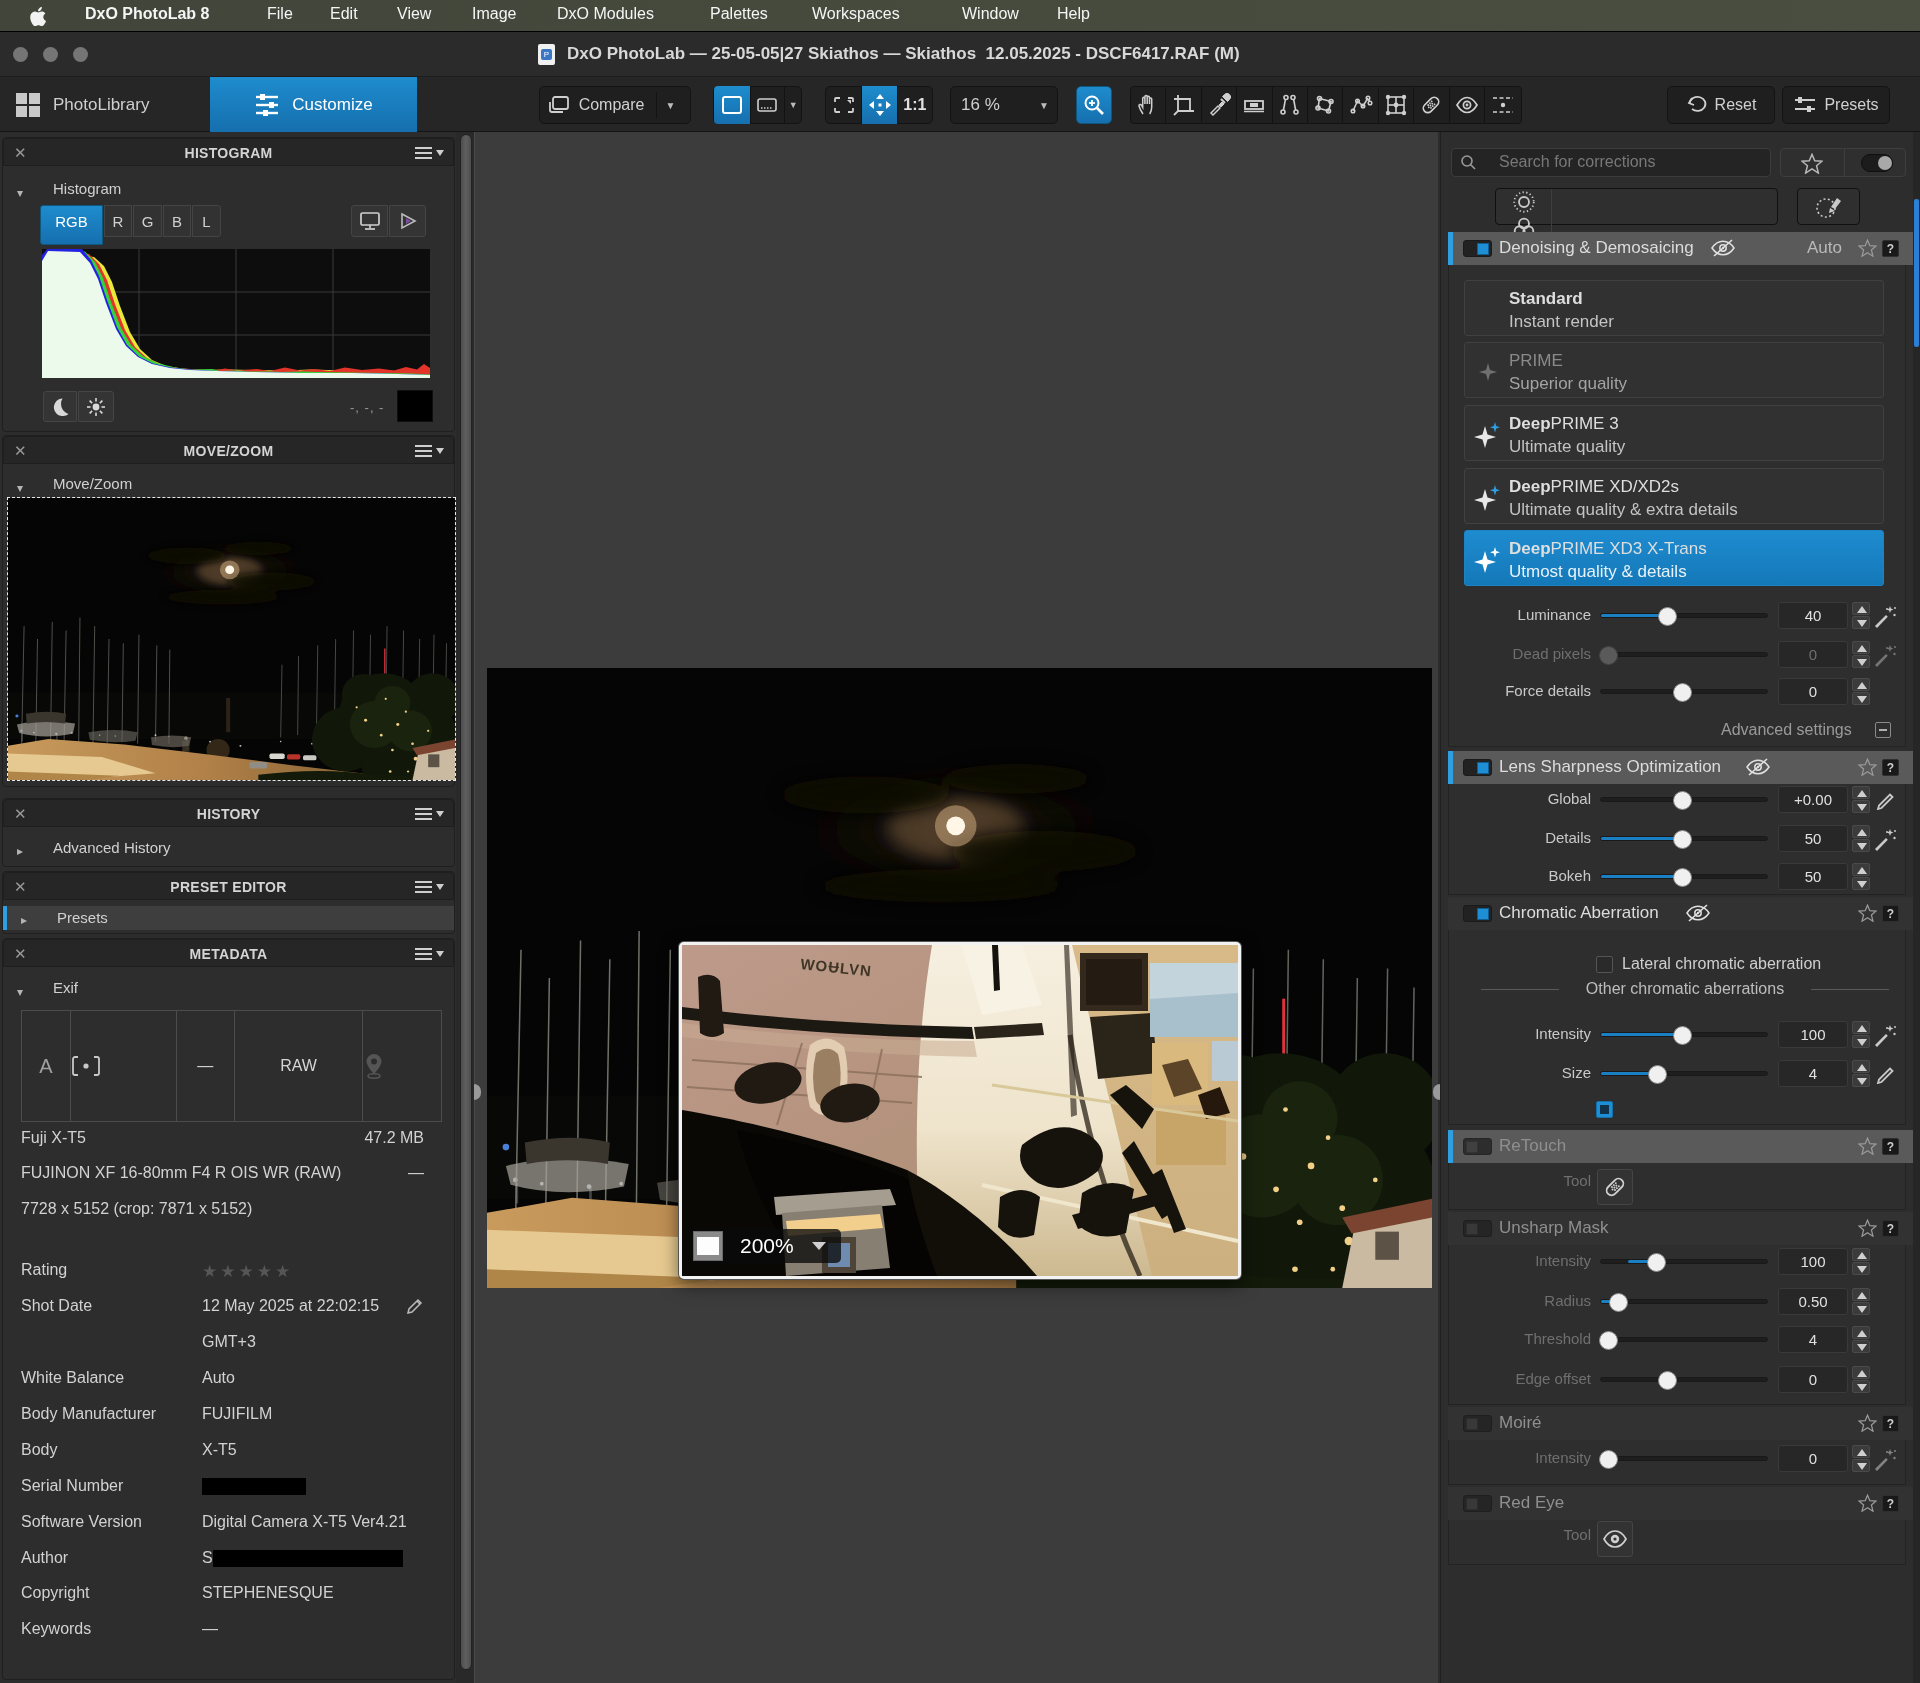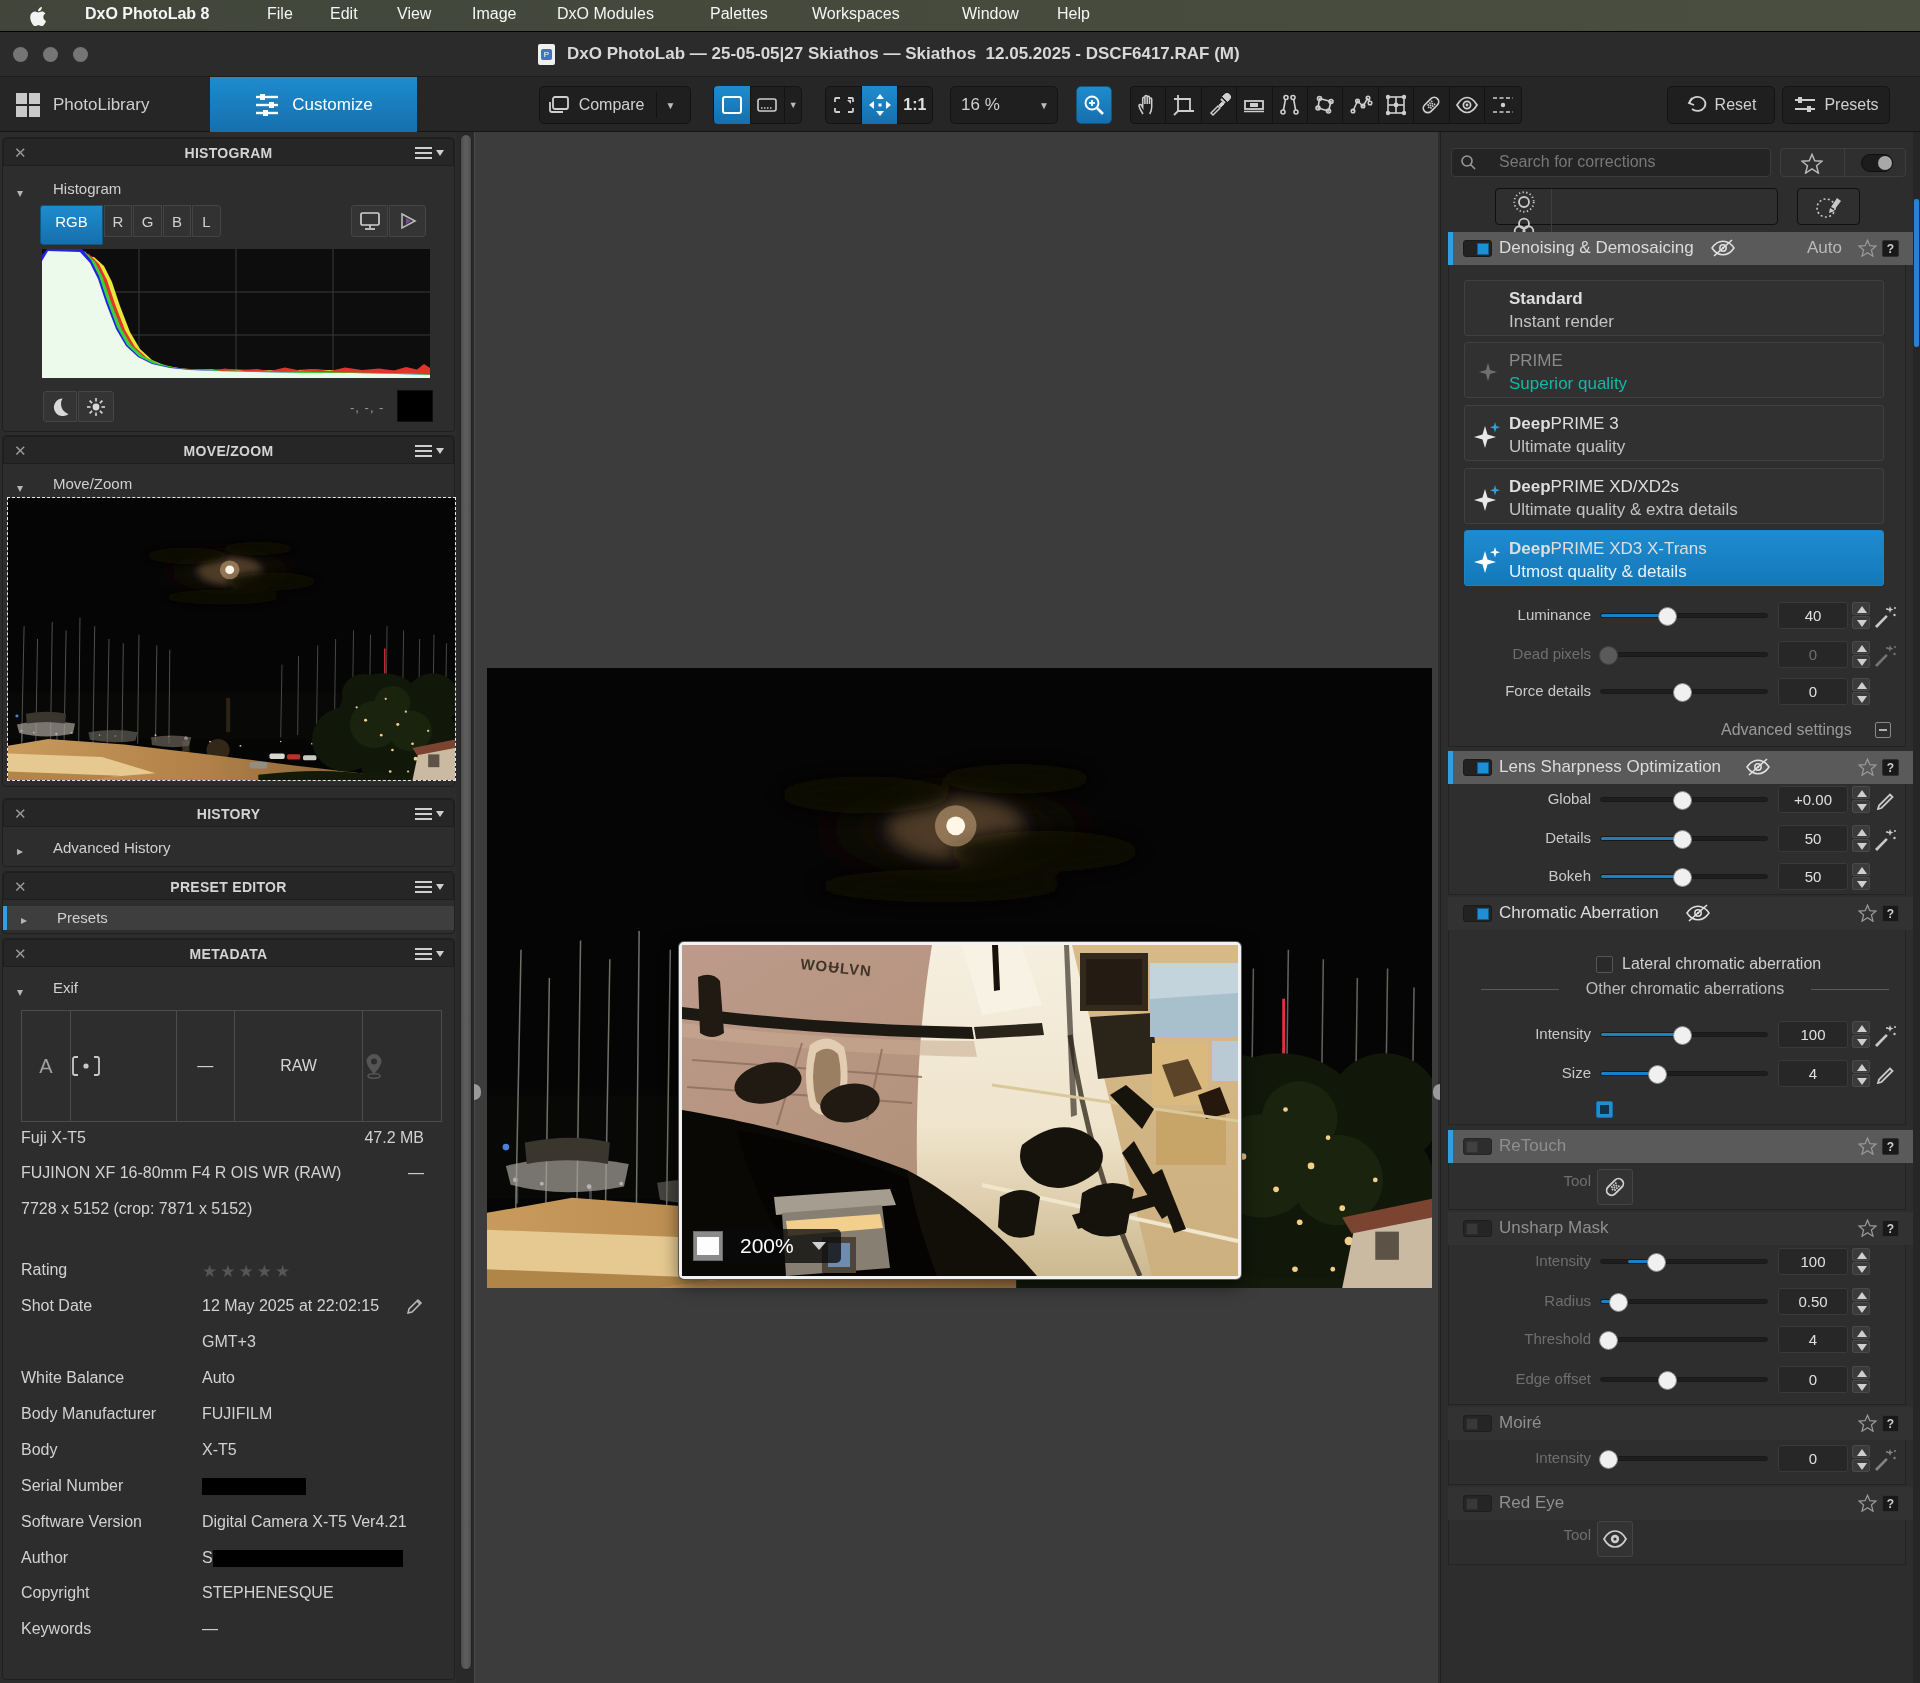--- a/index.html
+++ b/index.html
@@ -874,21 +874,21 @@
     </div>
     <div class="optbox" style="top:148px;">
         <div class="t1" style="font-weight:bold;">Standard</div>
         <div class="t2">Instant render</div>
       </div>
     <div class="optbox" style="top:210px;color:#8a8a8a;">
       <svg class="abs" style="left:12px;top:18px;" width="22" height="22" viewBox="0 0 22 22">
           <path d="M11 2 L13 9 L20 11 L13 13 L11 20 L9 13 L2 11 L9 9 Z" fill="#6f6f6f"></path>
         </svg>
       <div class="t1" style="color:#8a8a8a;">PRIME</div>
-        <div class="t2" style="color:#14b8a6;">Superior quality</div>
+        <div class="t2" style="color:#a3a3a3;">Superior quality</div>
     </div>
     <div class="optbox" style="top:273px;">
       <svg class="abs" style="left:8px;top:14px;" width="30" height="30" viewBox="0 0 30 30">
           <path d="M12 6 L14.5 14.5 L23 17 L14.5 19.5 L12 28 L9.5 19.5 L1 17 L9.5 14.5 Z" fill="#e8e8e8"></path>
           <path d="M22 2 L23.2 6 L27 7.2 L23.2 8.4 L22 12.4 L20.8 8.4 L17 7.2 L20.8 6 Z" fill="#2e9fe0"></path>
         </svg>
       <div class="t1"><b>Deep</b>PRIME 3</div>
         <div class="t2">Ultimate quality</div>
     </div>
     <div class="optbox" style="top:336px;">

